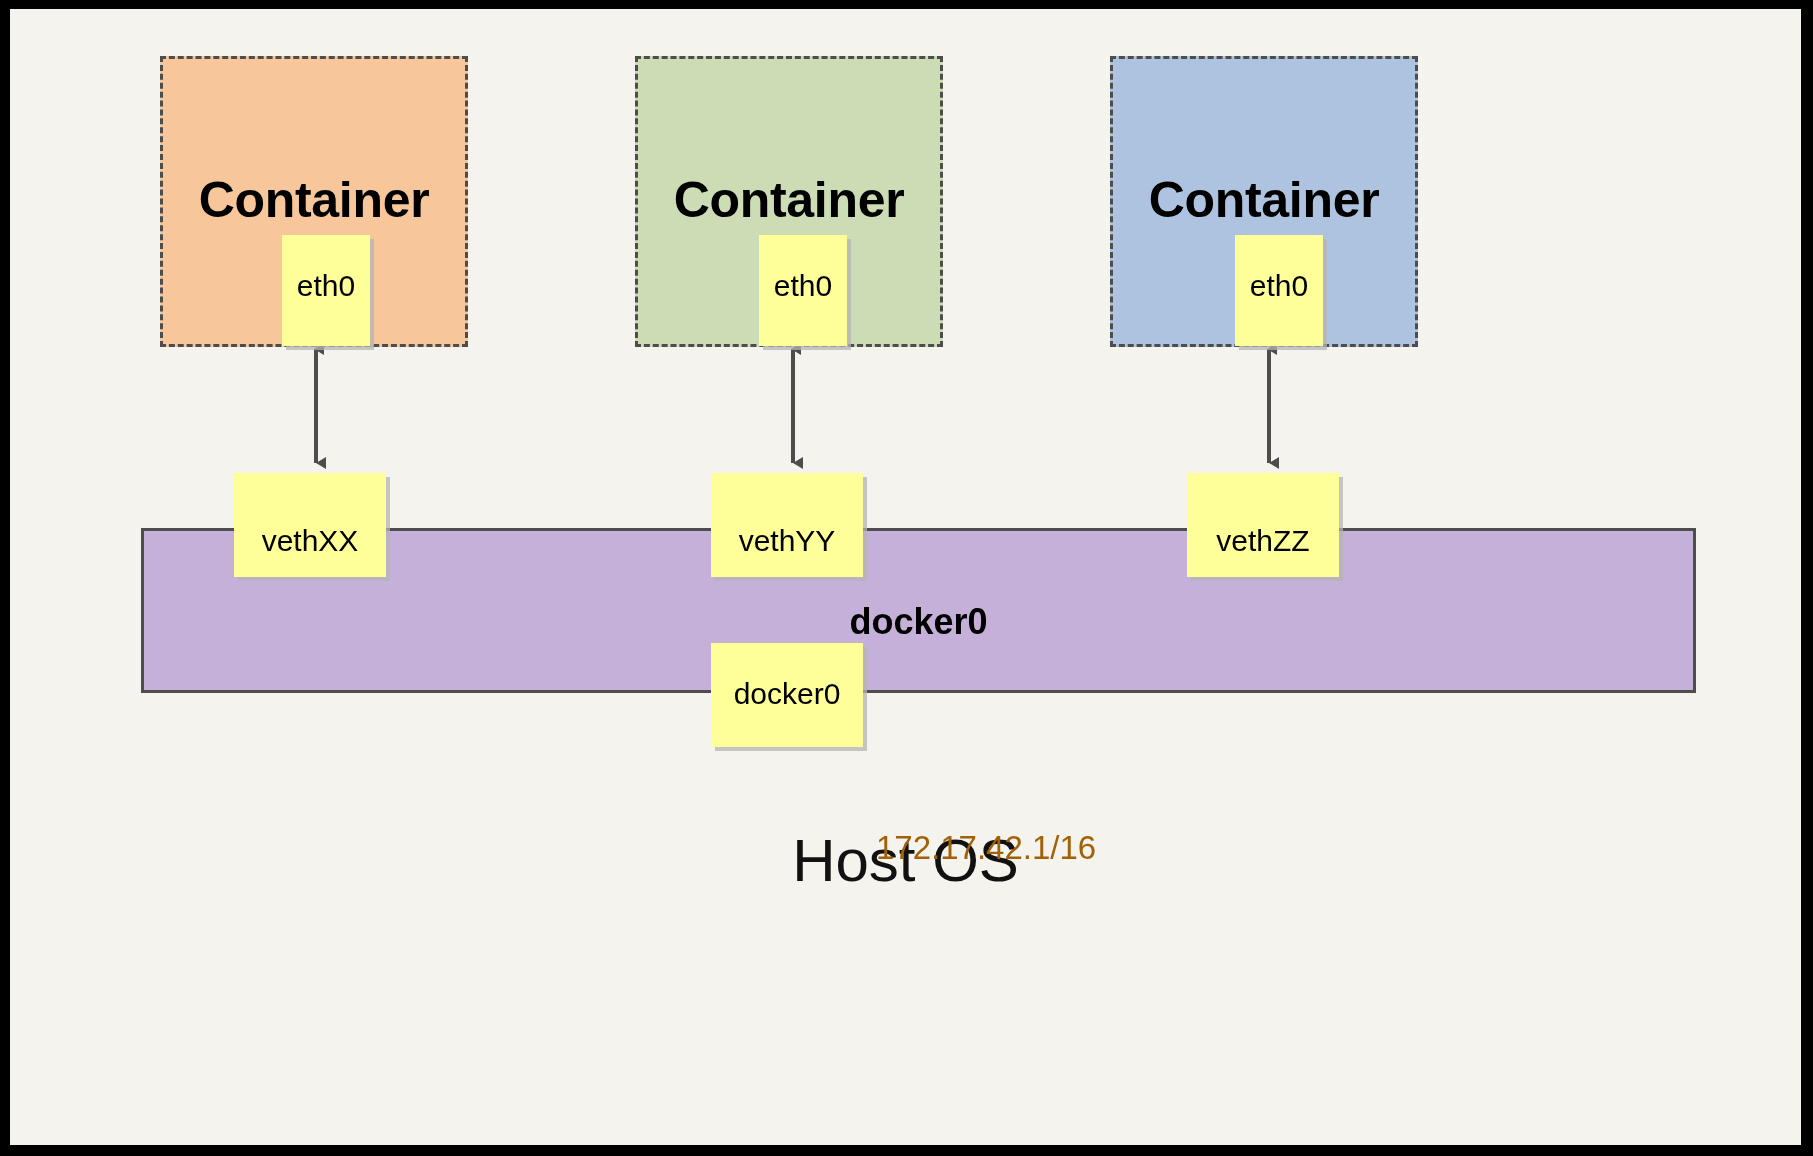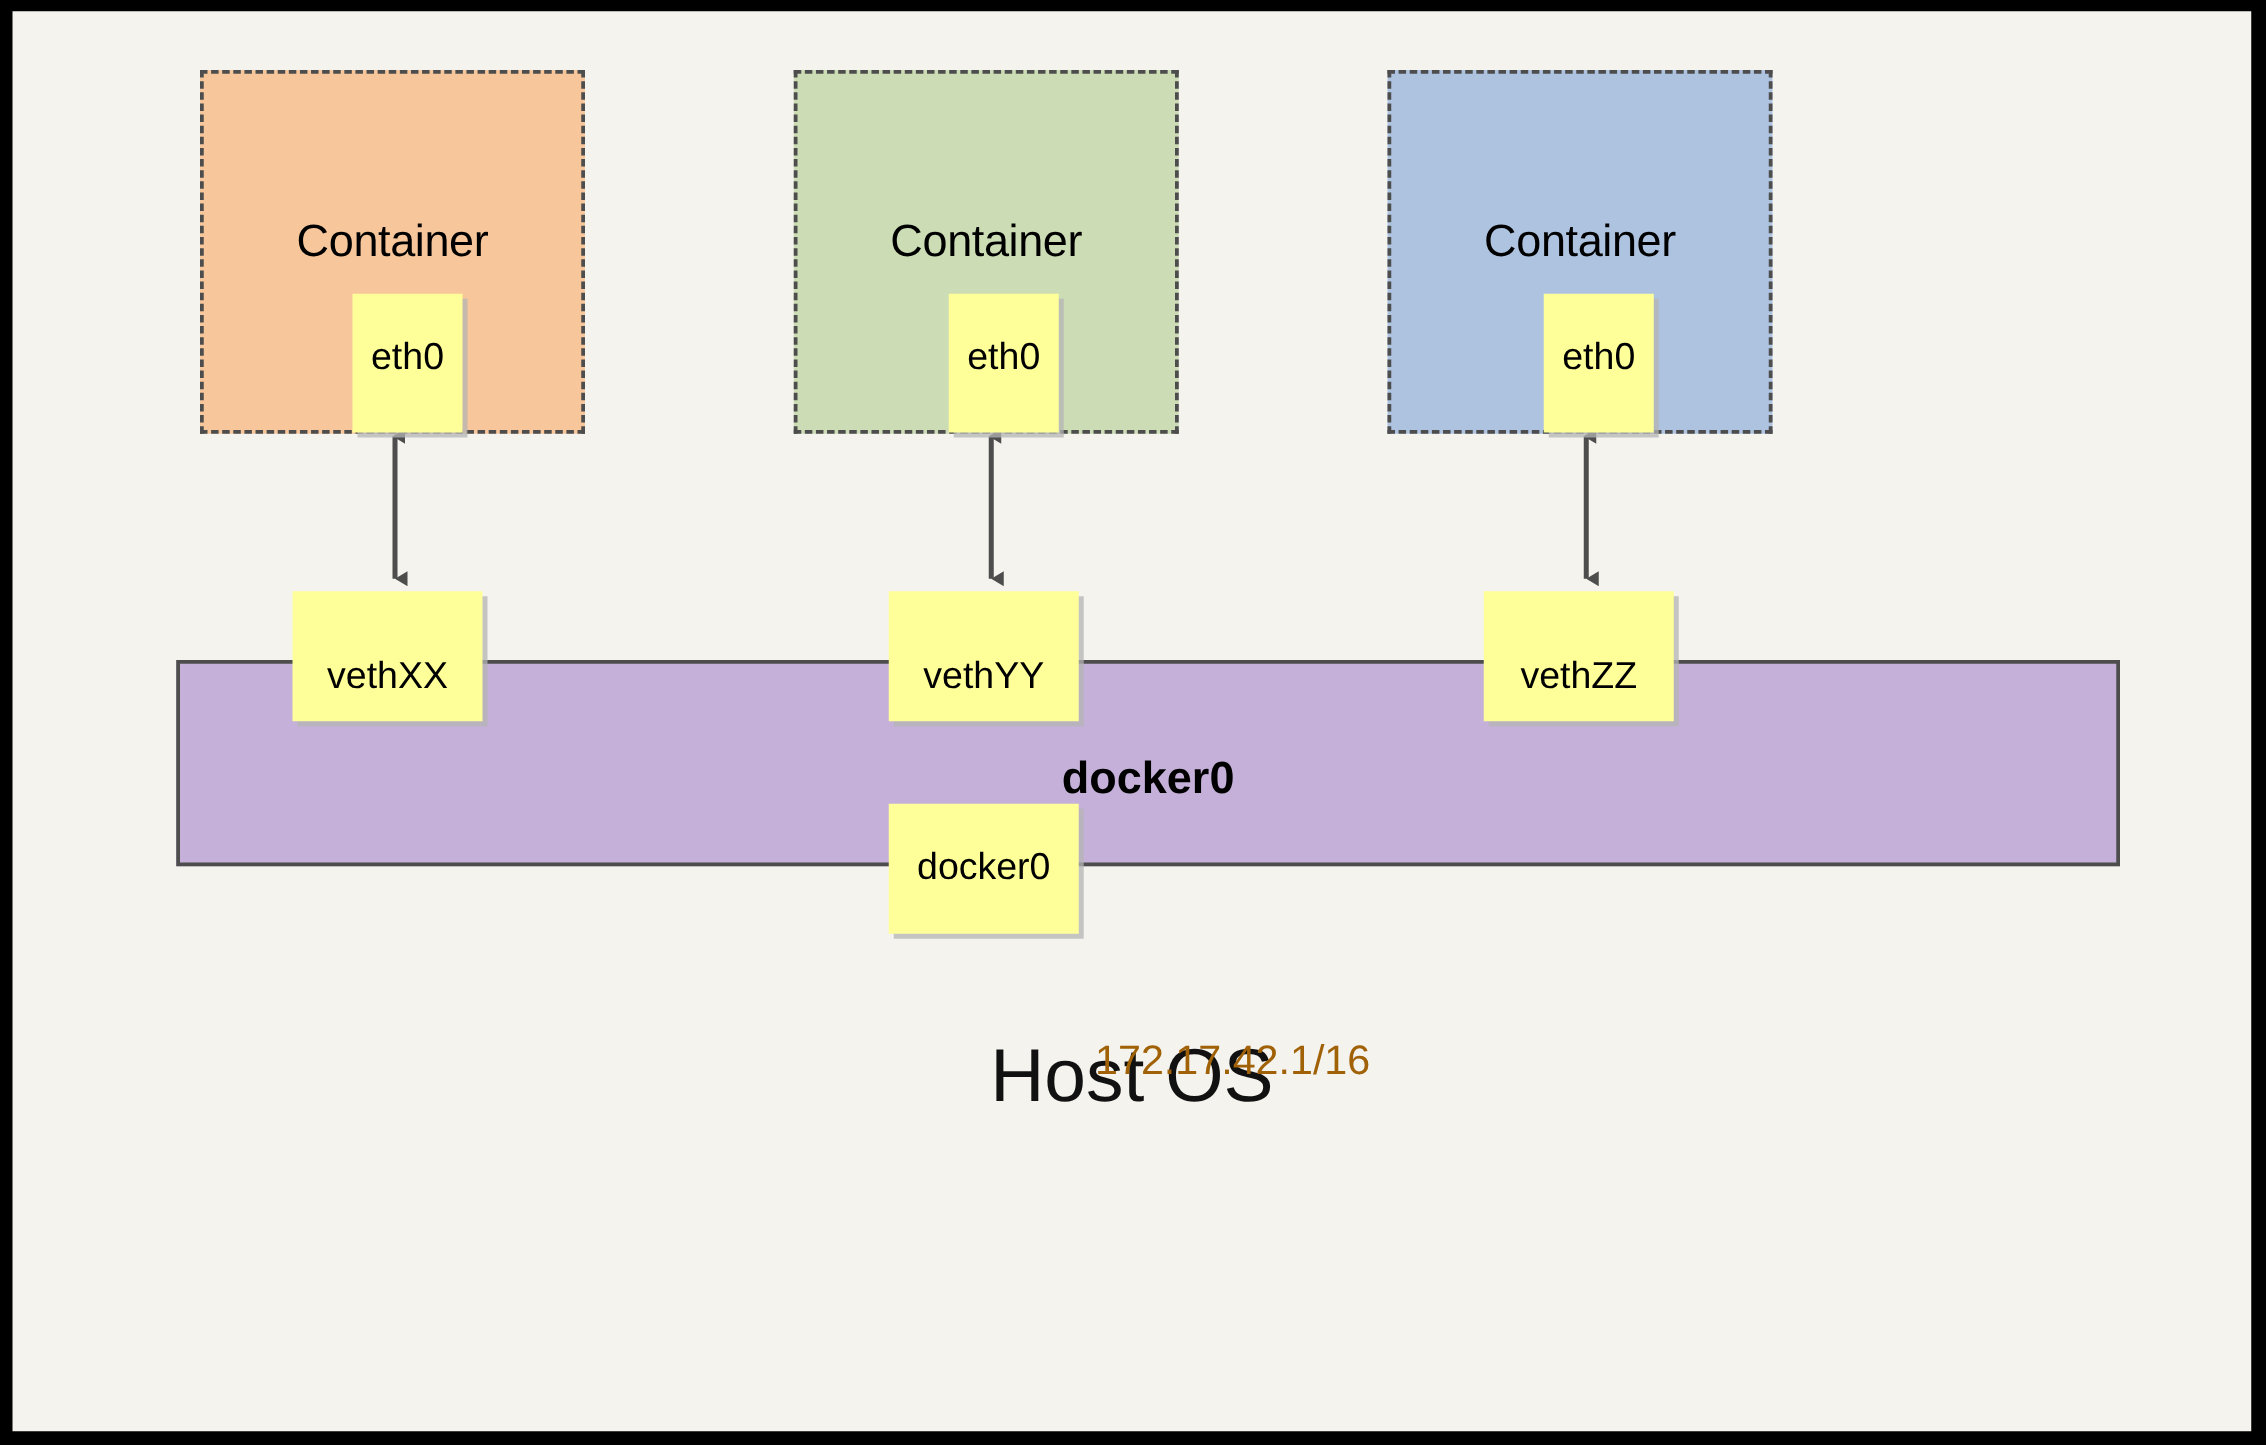--- a/index.html
+++ b/index.html
@@ -38,22 +38,22 @@
     border: 3px dashed #4d4d4d;
     top: 47px;
     height: 291px;
   }
   .container-title {
     position: absolute;
     left: 0;
     right: 0;
     top: 116px;
     text-align: center;
-    font-size: 36px;
-    font-weight: normal;
+    font-size: 50px;
+    font-weight: bold;
     color: #000000;
     letter-spacing: -0.3px;
     line-height: 1;
   }
 
   
   .note-box {
     position: absolute;
     box-sizing: border-box;
     background: #ffff99;

